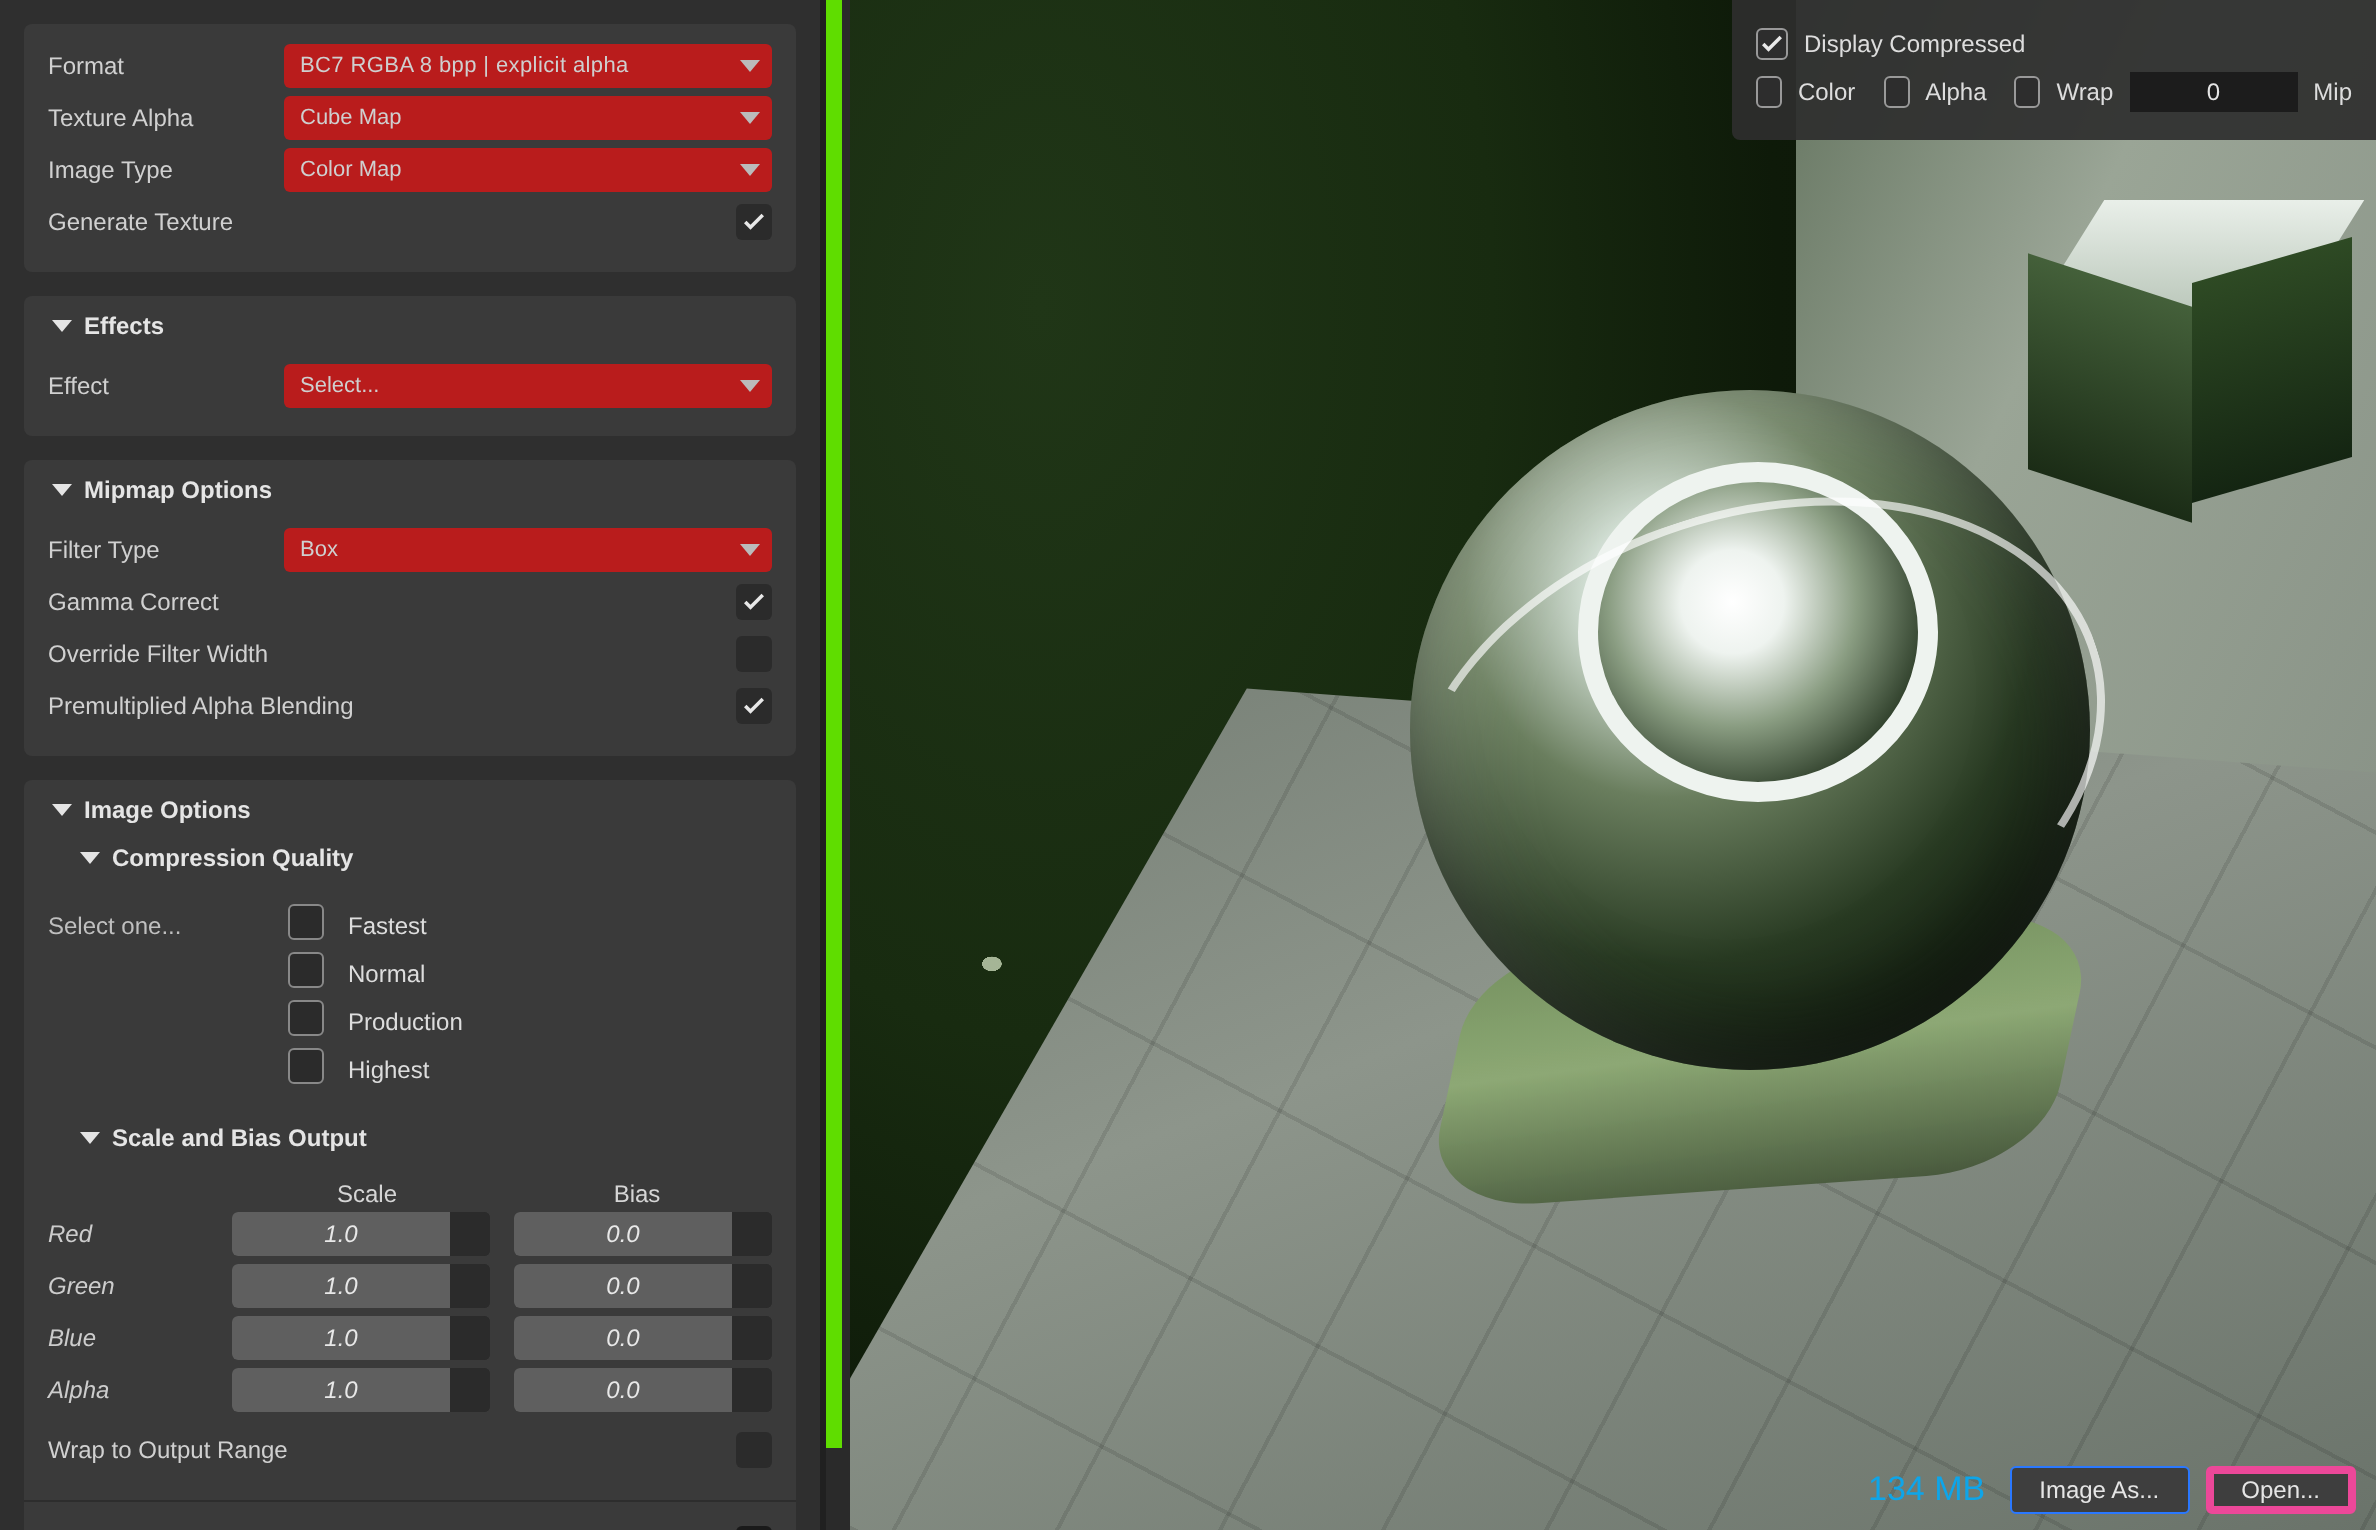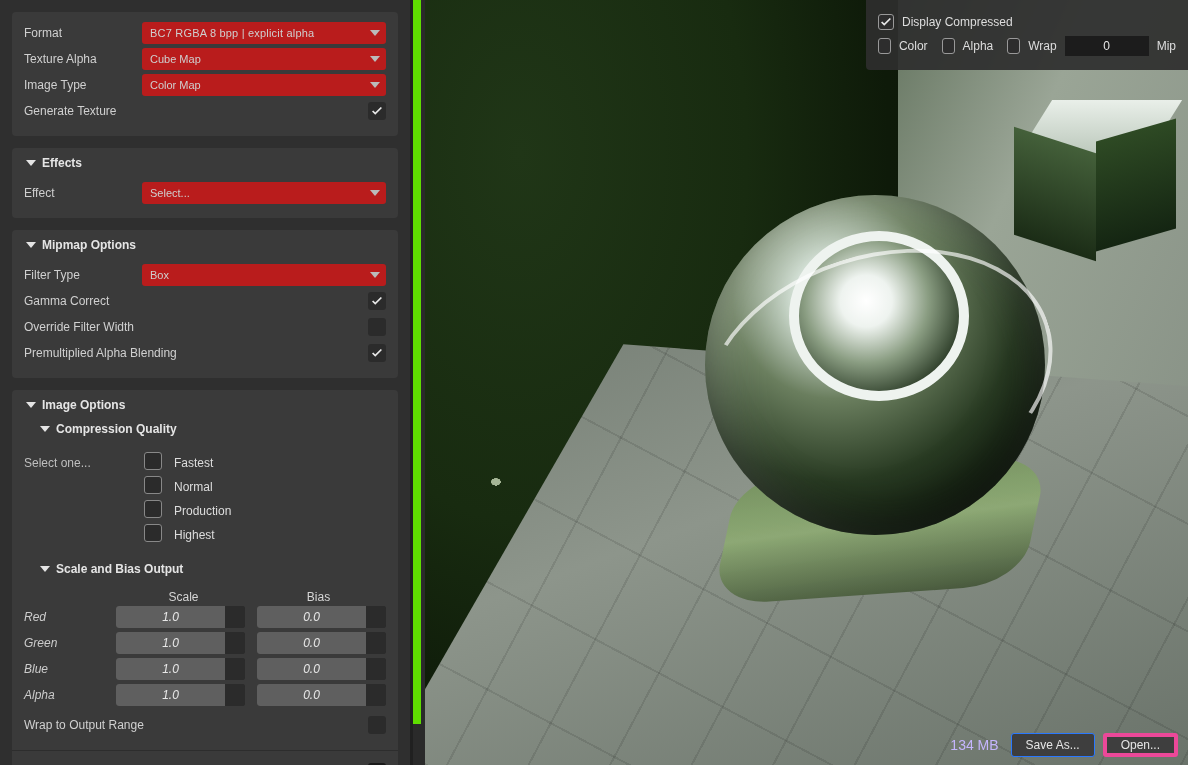--- a/index.html
+++ b/index.html
@@ -85,21 +85,21 @@
   .overlay{position:absolute;top:0;right:0;width:322px;background:rgba(46,46,46,.92);padding:10px 12px 12px;border-bottom-left-radius:4px;}
   .ov-row{display:flex;align-items:center;gap:8px;height:24px;}
   .ov-row .chk{width:16px;height:16px;border:1px solid #999;background:#2d2d2d;}
   .ov-row .chk.on svg{display:block;}
   .ov-lbl{color:#ddd;font-size:12px;}
   .mip{margin-left:auto;display:flex;align-items:center;gap:8px;}
   .mip-num{width:84px;height:20px;background:#1c1c1c;display:flex;align-items:center;justify-content:center;color:#e5e5e5;}
 
   
   .footer{position:absolute;right:10px;bottom:8px;display:flex;align-items:center;gap:8px;}
-  .fsize{color:#c4b5fd;font-size:14px;padding-right:4px;}
+  .fsize{color:#0ea5e9;font-size:17px;padding-right:4px;}
   .btn{height:24px;padding:0 14px;background:#3e3e3e;color:#e5e5e5;font-size:12px;border-radius:3px;display:flex;align-items:center;border:4px solid #ec4899;}
   .btn.primary{border:1px solid #2a78ff;}
 
   
   .side::-webkit-scrollbar{width:10px;}
   .side::-webkit-scrollbar-track{background:#2a2a2a;}
   .side::-webkit-scrollbar-thumb{background:#555;border-radius:5px;}
 </style>
 </head>
 <body>
@@ -332,18 +332,18 @@
           <span class="ov-lbl">Wrap</span>
           <div class="mip">
             <div class="mip-num">0</div>
             <span class="ov-lbl">Mip</span>
           </div>
         </div>
       </div>
 
       <div class="footer">
         <span class="fsize">134 MB</span>
-        <div class="btn primary">Save As...</div>
+        <div class="btn primary">Image As...</div>
         <div class="btn">Open...</div>
       </div>
     </div>
   </div>
 </div>
 
 </body></html>

